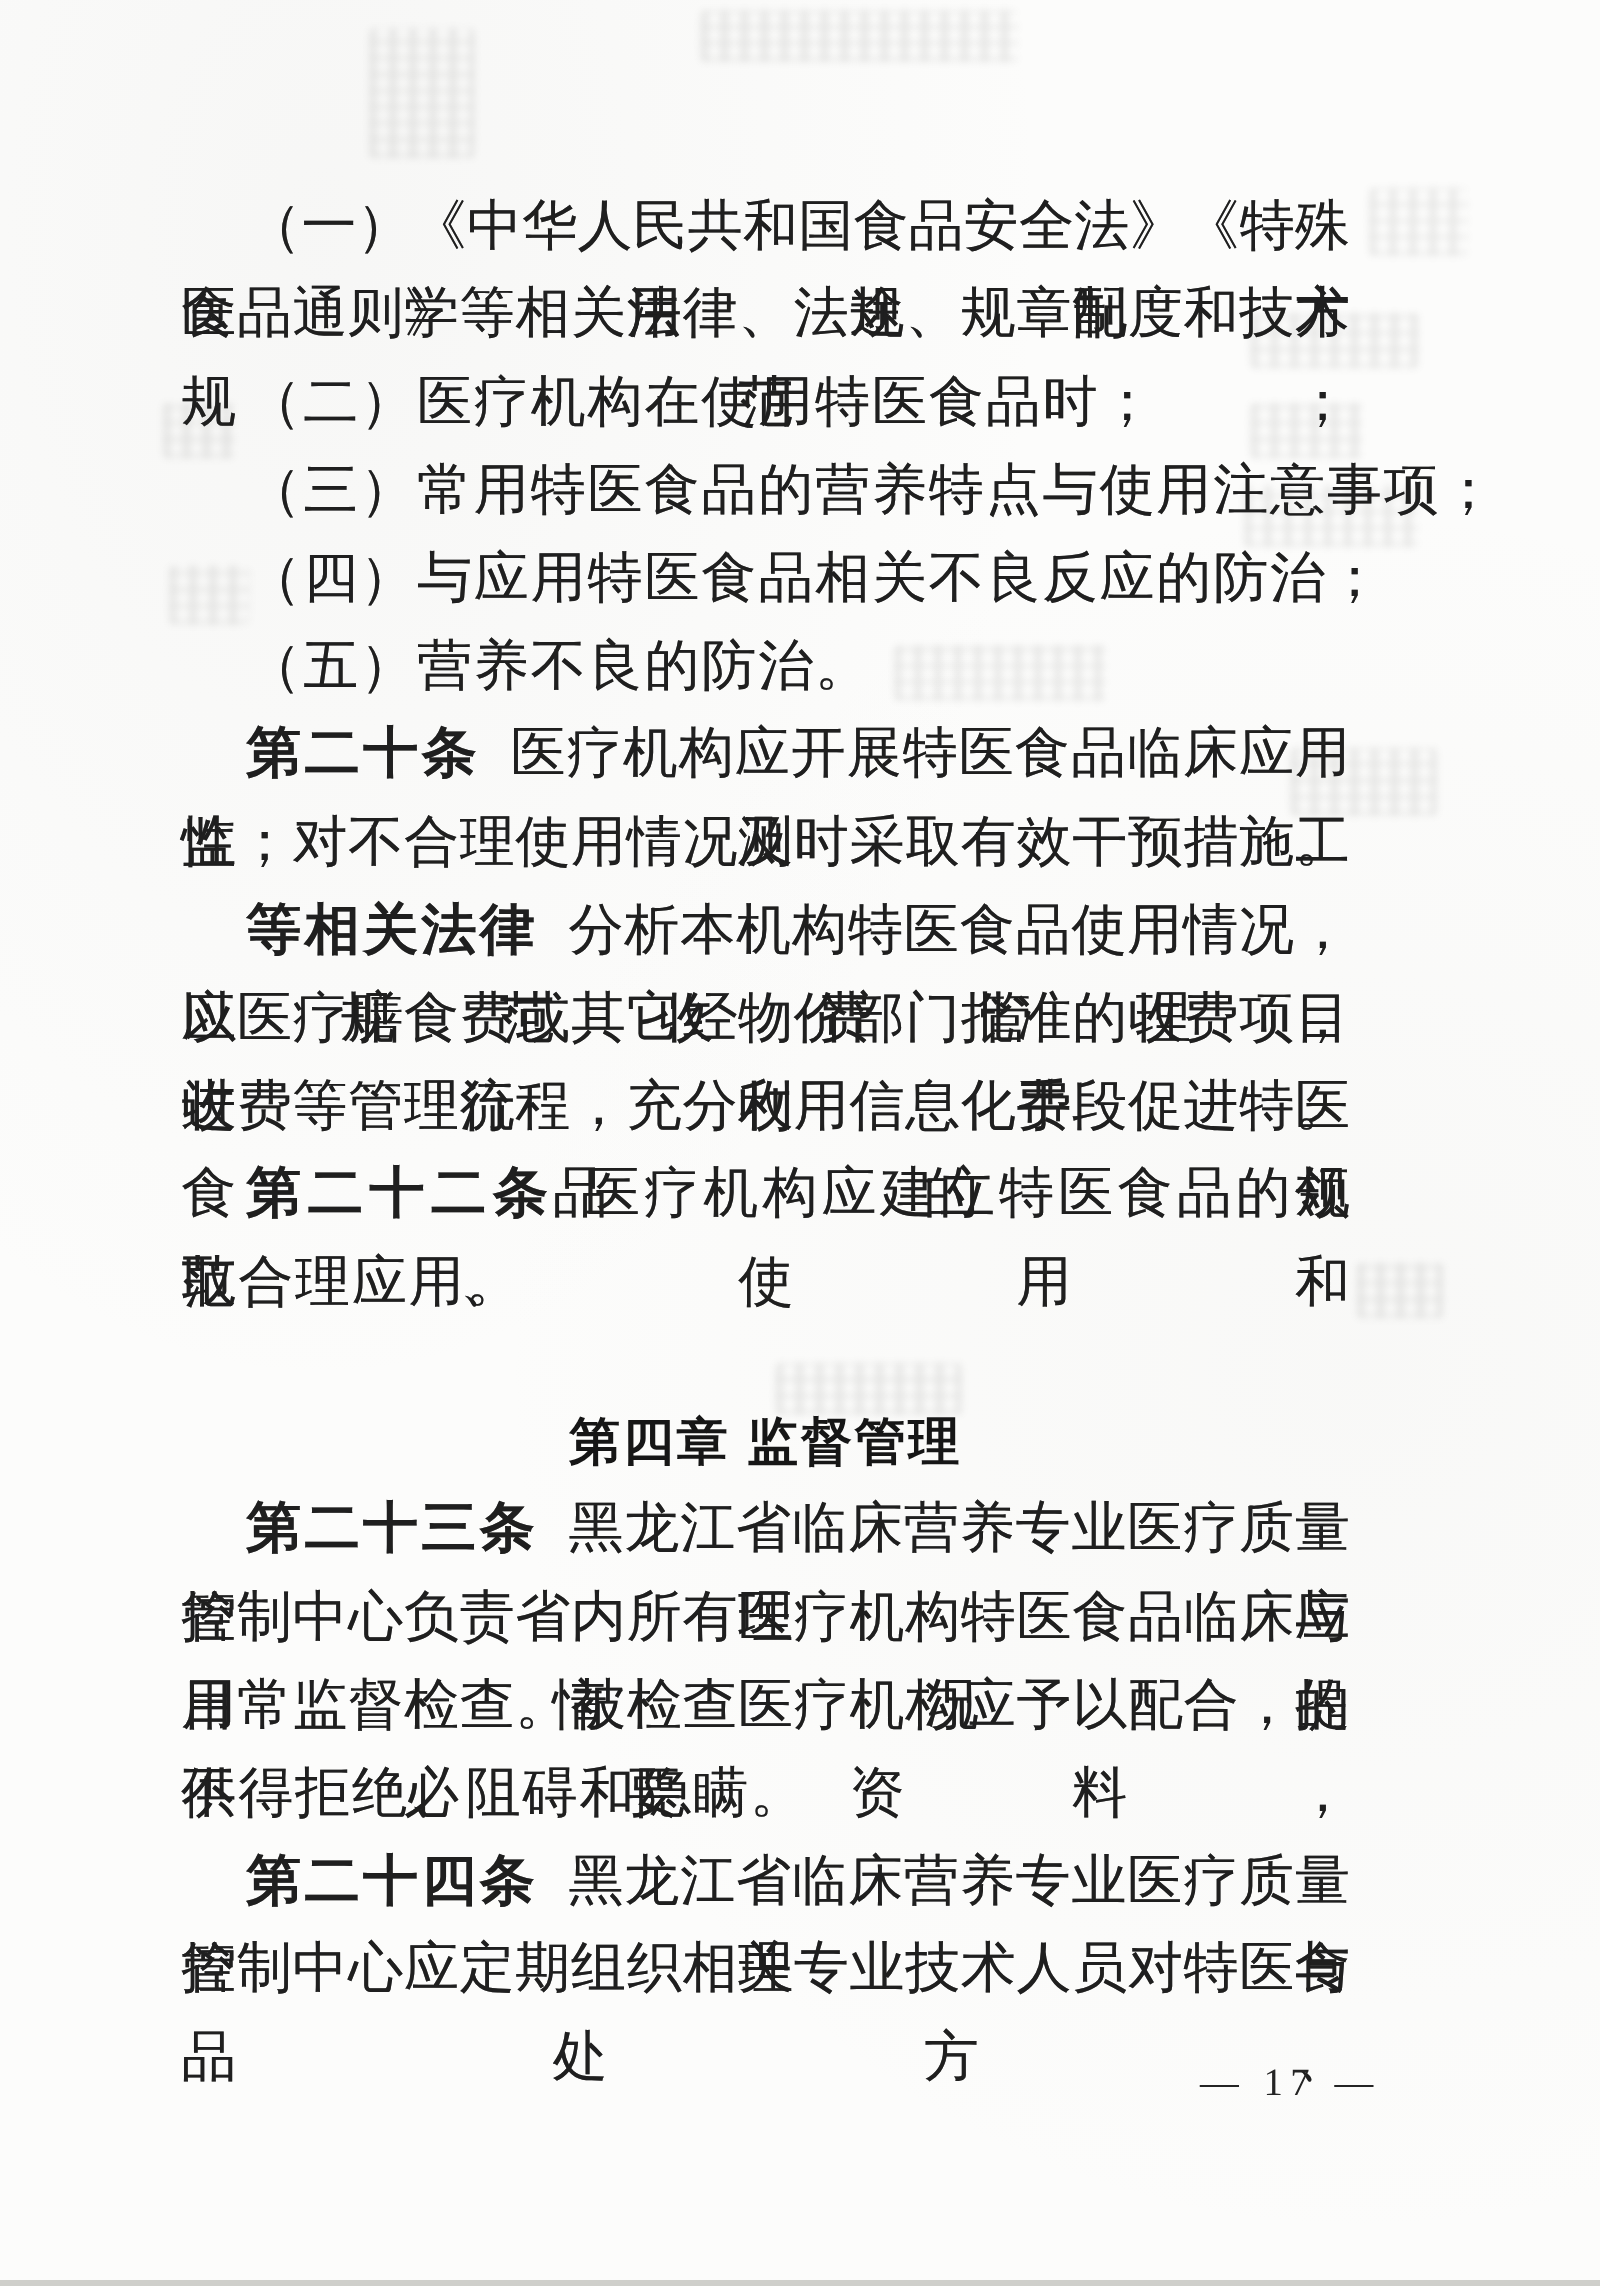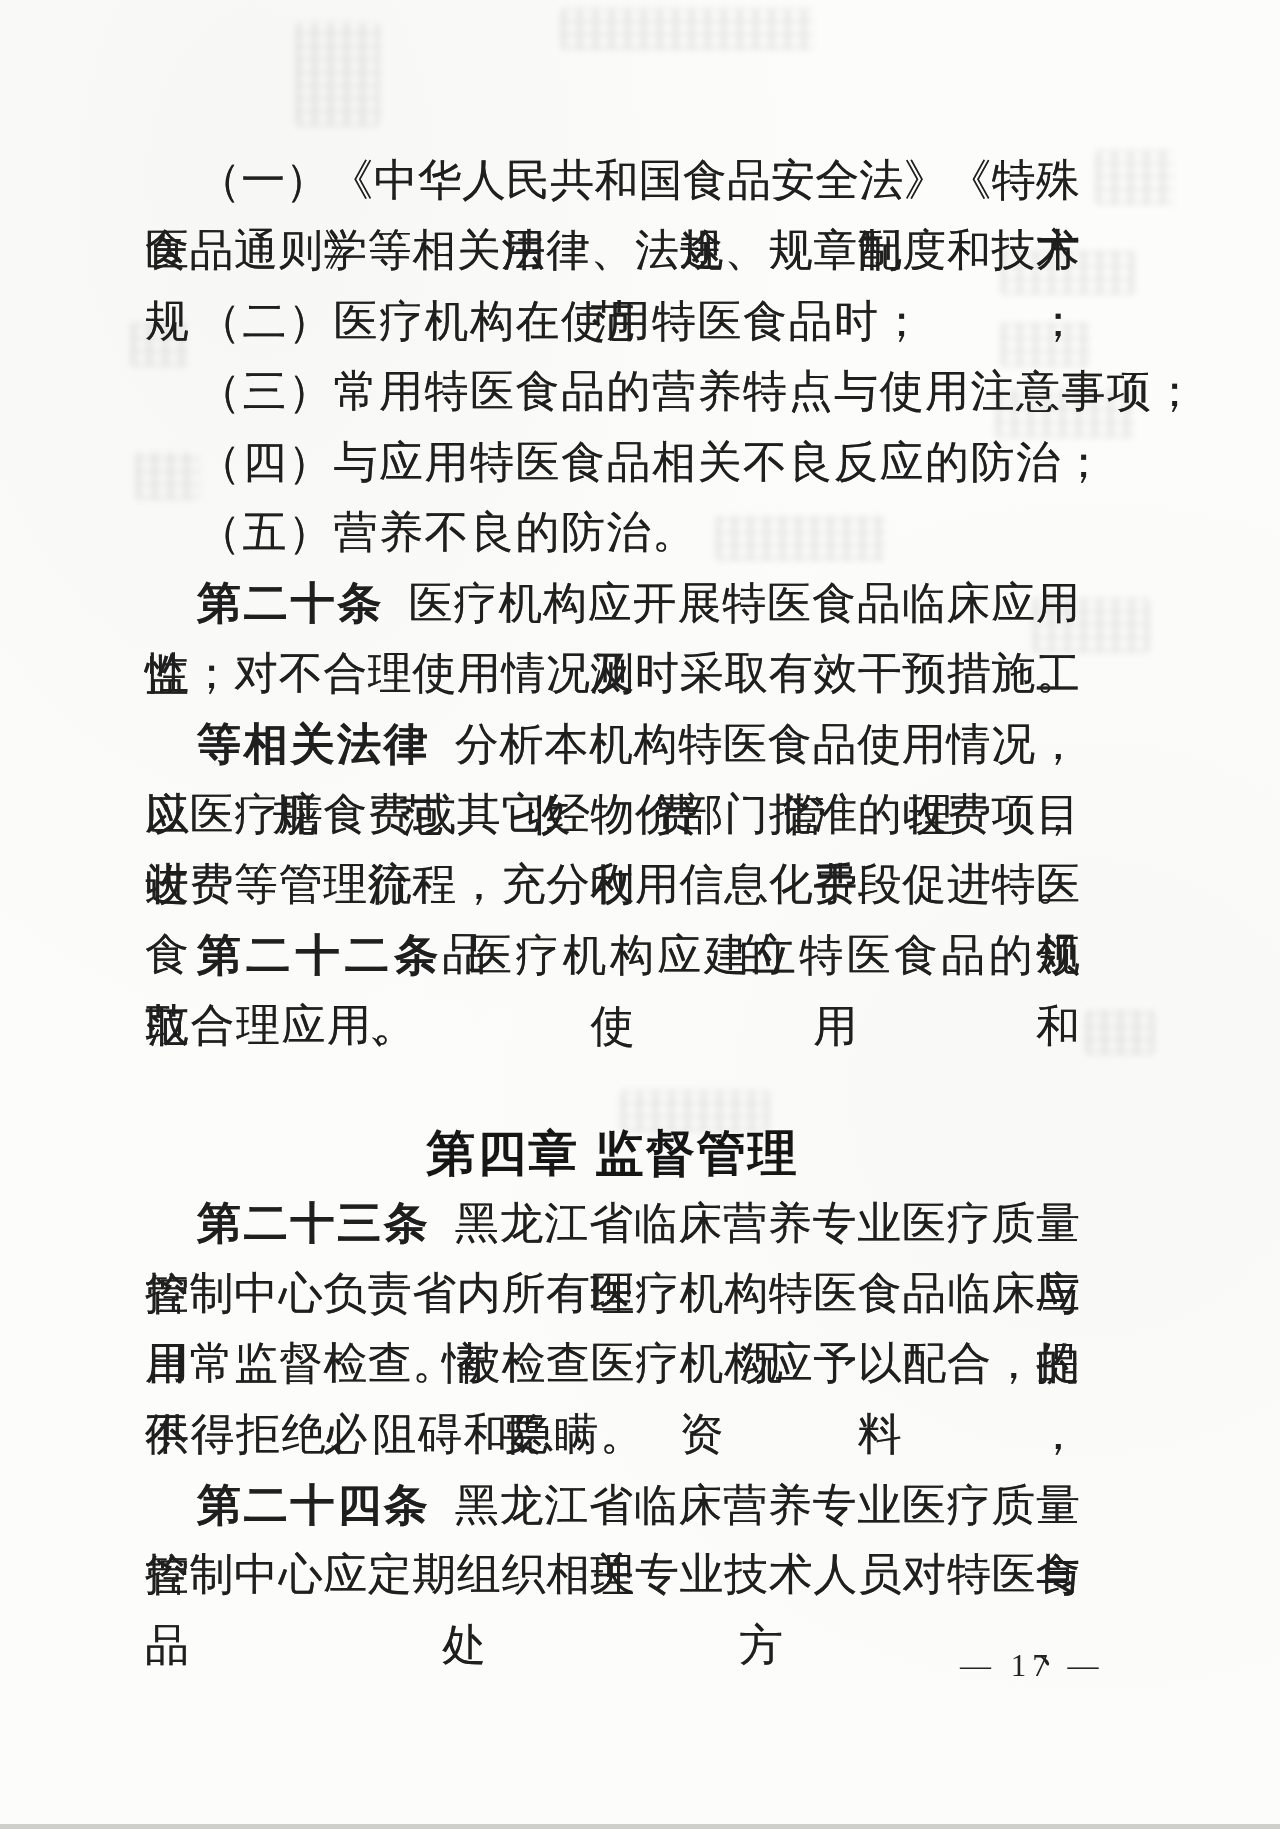--- a/index.html
+++ b/index.html
@@ -37,21 +37,21 @@
     letter-spacing:0;
   }
   .line.indent{ text-indent:52px; }
   .bold{
     font-weight:bold;
     font-family:"Liberation Sans","DejaVu Sans",sans-serif;
     margin-right:.55em;
     letter-spacing:2px;
   }
   .chapter-heading{
-    font-size:49px;
+    font-size:41px;
     font-weight:bold;
     font-family:"Liberation Sans","DejaVu Sans",sans-serif;
     text-align:center;
     line-height:70.4px;
     height:70.4px;
     margin-top:57px;
     letter-spacing:2px;
     color:#161616;
   }
   .lines-after-heading{ margin-top:0; }

